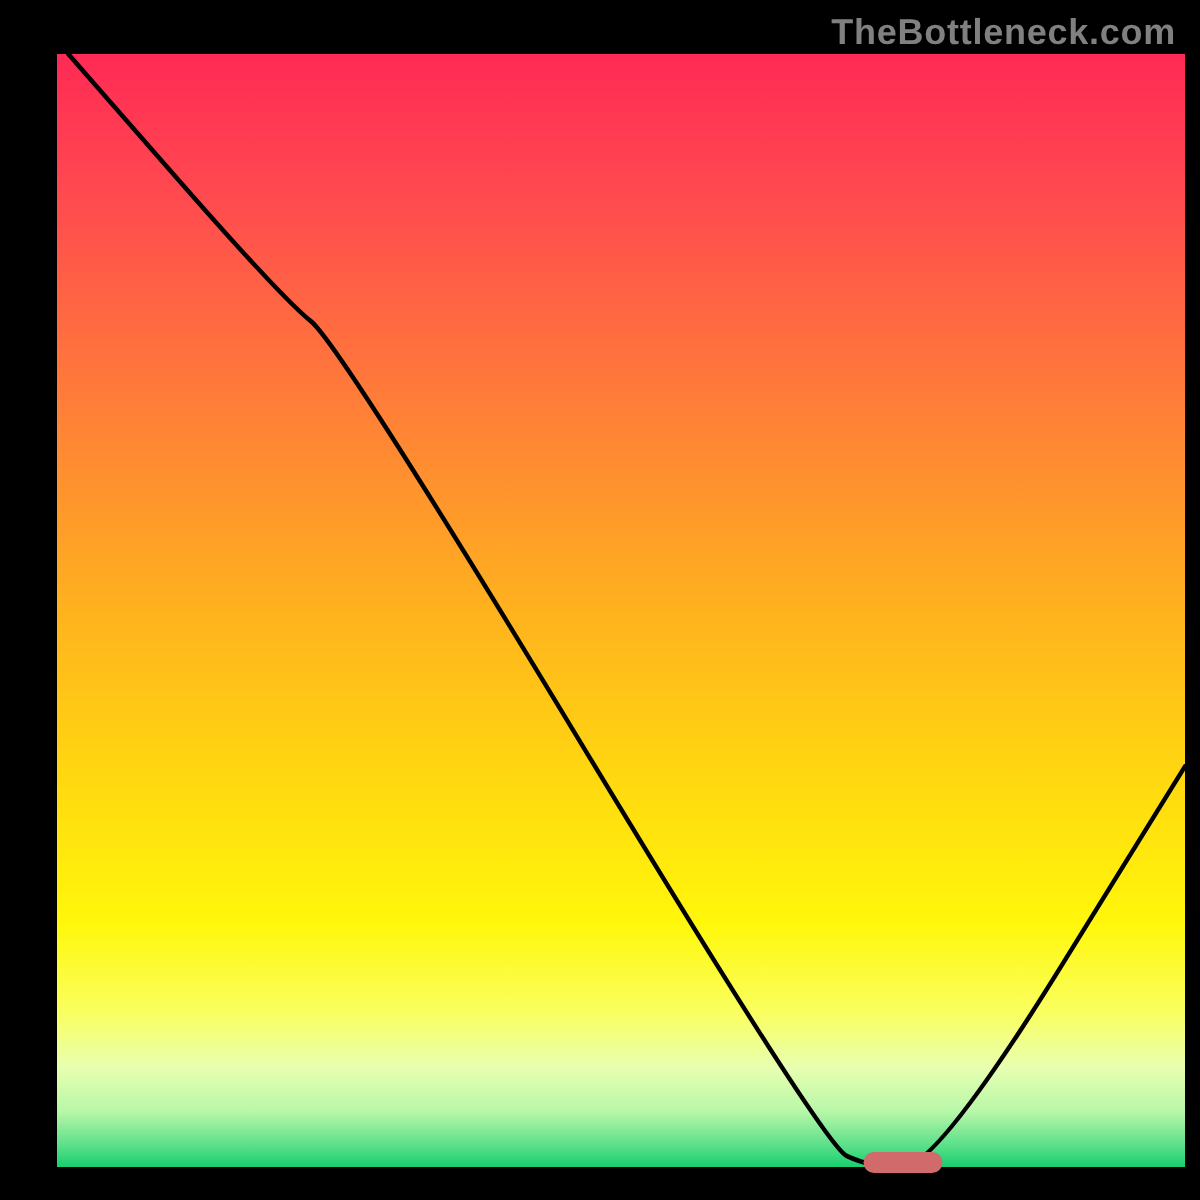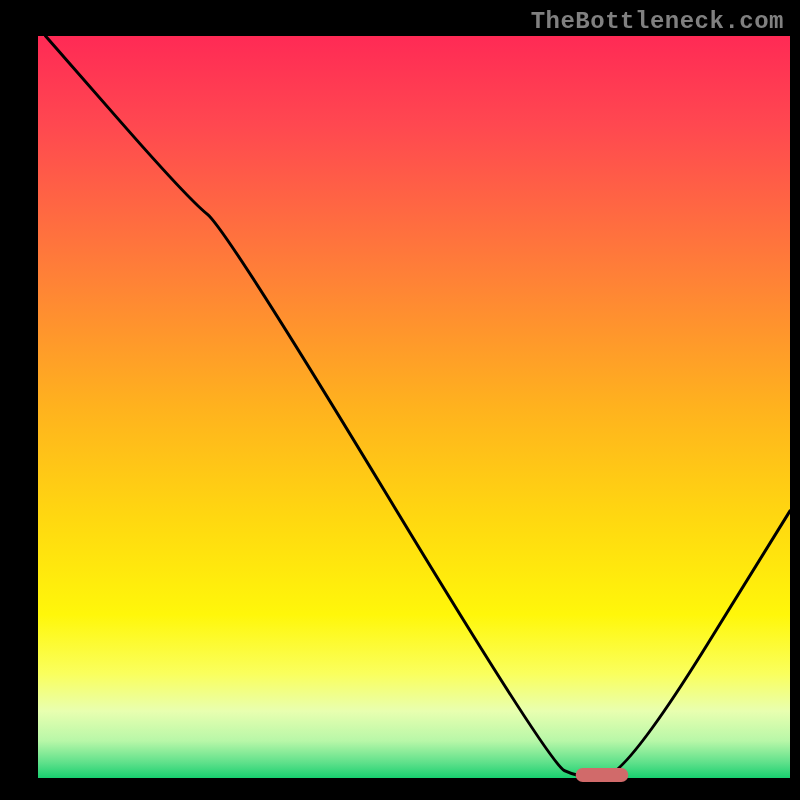--- a/index.html
+++ b/index.html
@@ -9,21 +9,21 @@
   }
   .chart-container {
     width: 800px;
     height: 800px;
     position: relative;
   }
   .watermark {
     position: absolute;
     top: 8px;
     right: 16px;
-    font-family: Liberation Mono, monospace;
+    font-family: Liberation Sans, sans-serif;
     font-size: 24px;
     font-weight: bold;
     color: #808080;
     z-index: 10;
     letter-spacing: 0.5px;
   }
   svg {
     display: block;
   }
 </style>

